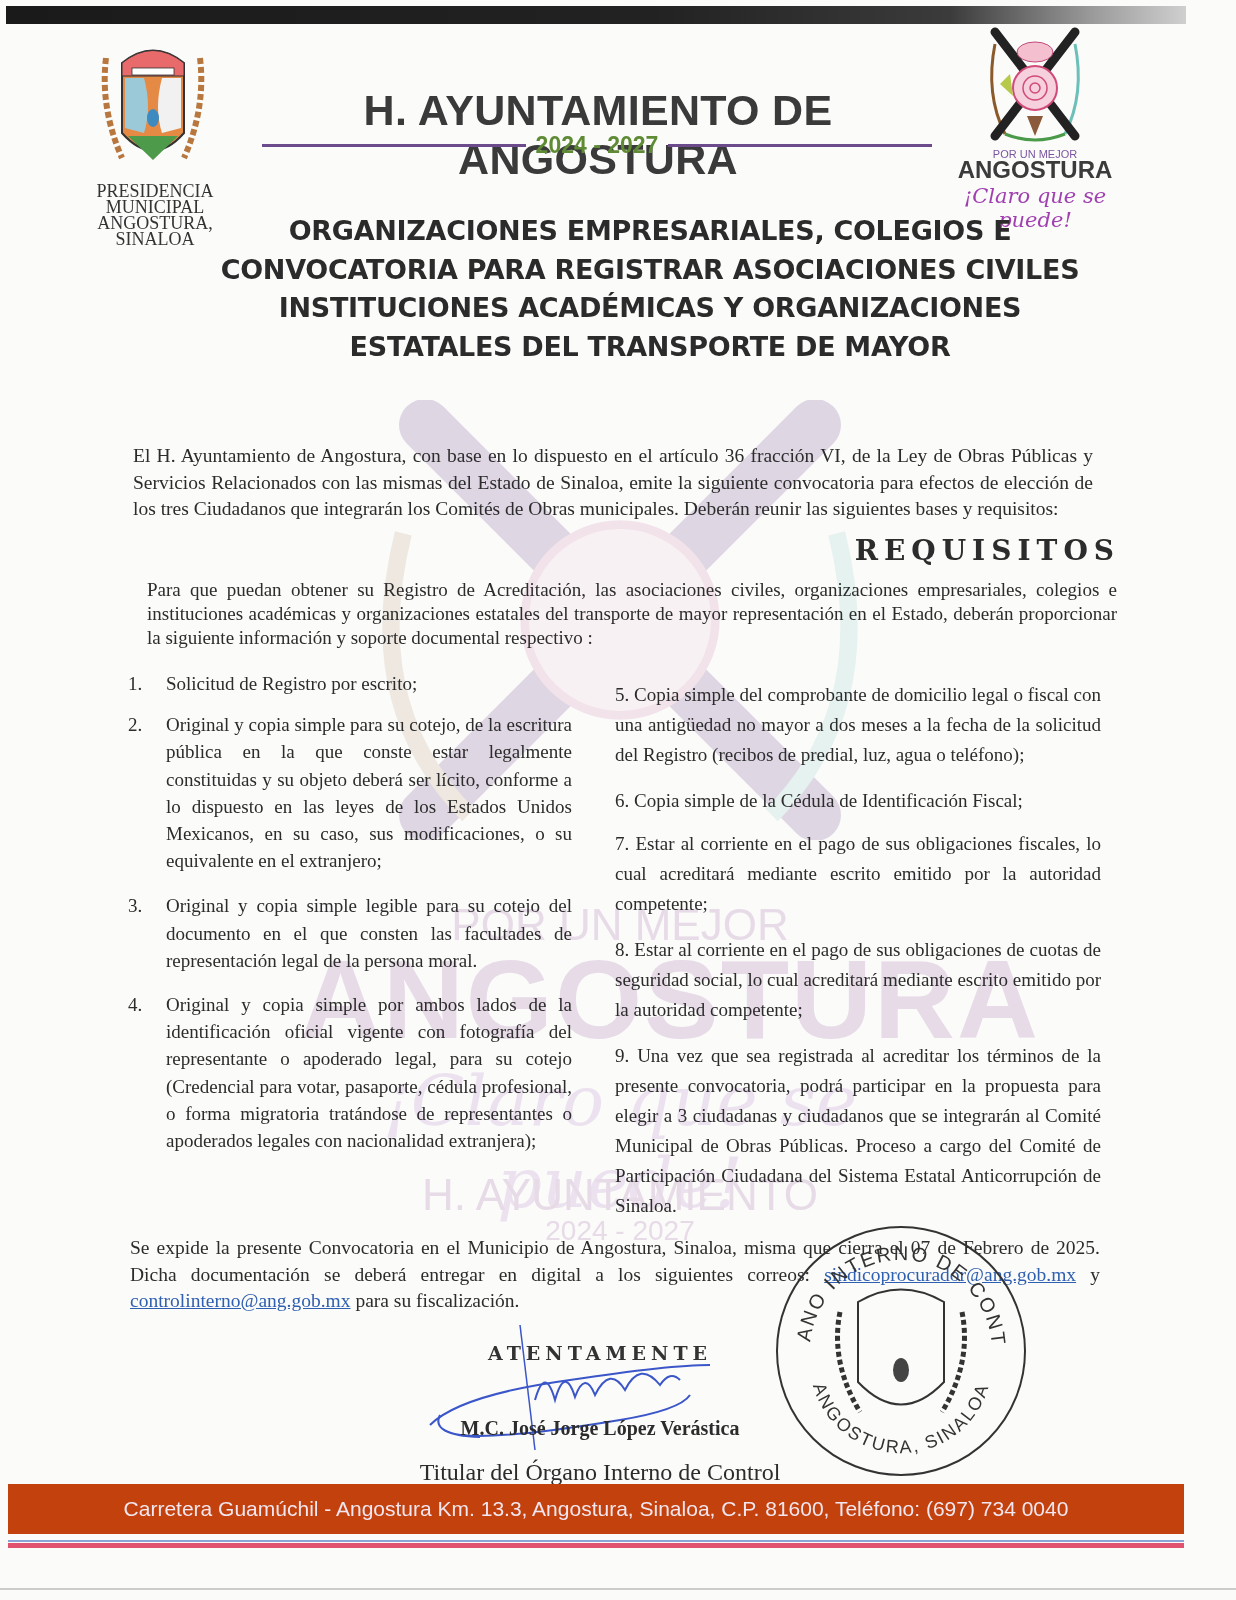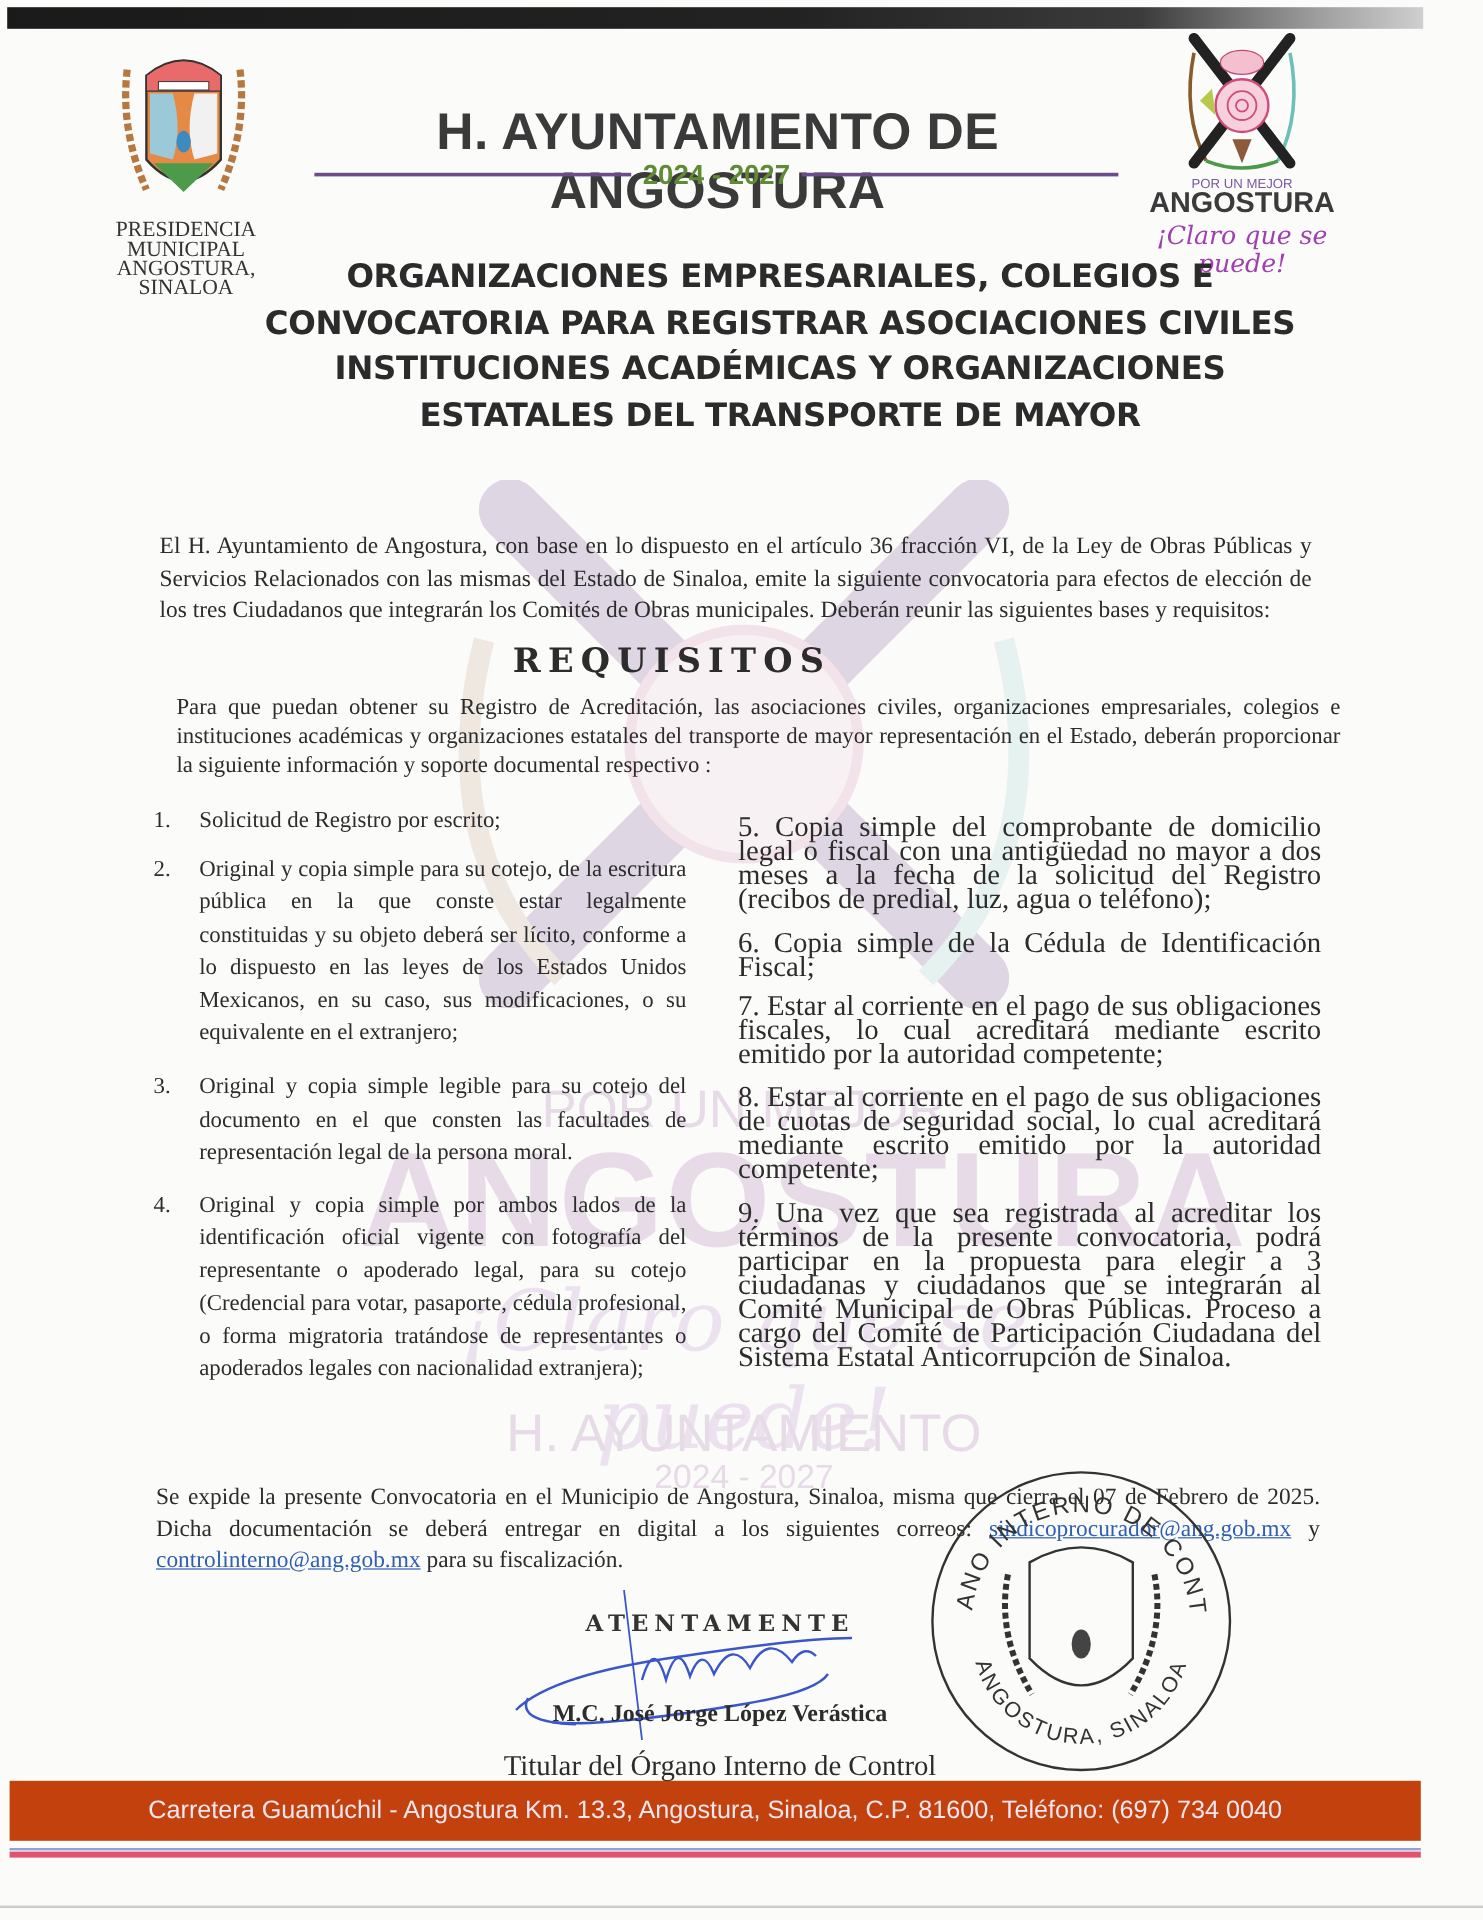--- a/index.html
+++ b/index.html
@@ -27,32 +27,32 @@
            font-family:"DejaVu Serif", serif; font-style:italic; font-size:21px; color:#a040b0; }
   
   .heading { position:absolute; left:200px; top:212px; width:900px; text-align:center;
              font-family:"DejaVu Sans", sans-serif; font-weight:bold; font-size:27px; line-height:38.5px;
              color:#2b2b2b; letter-spacing:-0.3px; }
   
   .wm { position:absolute; left:300px; top:400px; width:640px; height:830px; pointer-events:none; }
   .wm-text { position:absolute; width:100%; text-align:center; font-family:"Liberation Sans", sans-serif; color:#e6dbe6; }
   .body-text { font-size:19.5px; line-height:26.5px; text-align:justify; color:#2c2c2c; position:absolute; }
   .intro { left:133px; top:423px; width:960px;margin-top:20px; }
-  .req-title { position:absolute; left:0; width:1120px; top:534px; text-align:center;
+  .req-title { position:absolute; left:0; width:1120px; top:534px; text-align:right;
                font-family:"DejaVu Serif", serif; font-weight:bold; font-size:28px; letter-spacing:6px; color:#2c2c2c; }
   .req-intro { left:147px; top:578px; width:970px; font-size:19px; line-height:24px; }
   .col-left { position:absolute; left:128px; top:670px; width:444px; }
   .col-right { position:absolute; left:615px; top:680px; width:486px; }
   .li { display:flex; font-size:19px; line-height:27.2px; color:#2c2c2c; text-align:justify; }
   .li .num { width:38px; flex:none; }
   .li .txt { flex:1; }
   .li-l1 { margin-bottom:14px; }
   .li-l2 { margin-bottom:18px; }
   .li-l3 { margin-bottom:17px; }
-  .ri { font-size:24px; line-height:20px; text-align:justify; color:#2c2c2c; }
+  .ri { font-size:19px; line-height:30px; text-align:justify; color:#2c2c2c; }
   .ri-5 { margin-bottom:16px; }
   .ri-6 { margin-bottom:13px; }
   .ri-7 { margin-bottom:16px; }
   .ri-8 { margin-bottom:16px; }
   .closing { left:130px; top:1235px; width:970px; font-size:19.5px; line-height:26.5px; }
   .closing a { color:#2f5fb0; text-decoration:underline; }
   .atent { position:absolute; left:450px; top:1342px; width:300px; text-align:center;
            font-family:"DejaVu Serif", serif; font-weight:bold; font-size:19px; letter-spacing:5px; color:#333; }
   .sign-name { position:absolute; left:400px; top:1417px; width:400px; text-align:center;
                font-weight:bold; font-size:20px; color:#2c2c2c; }

